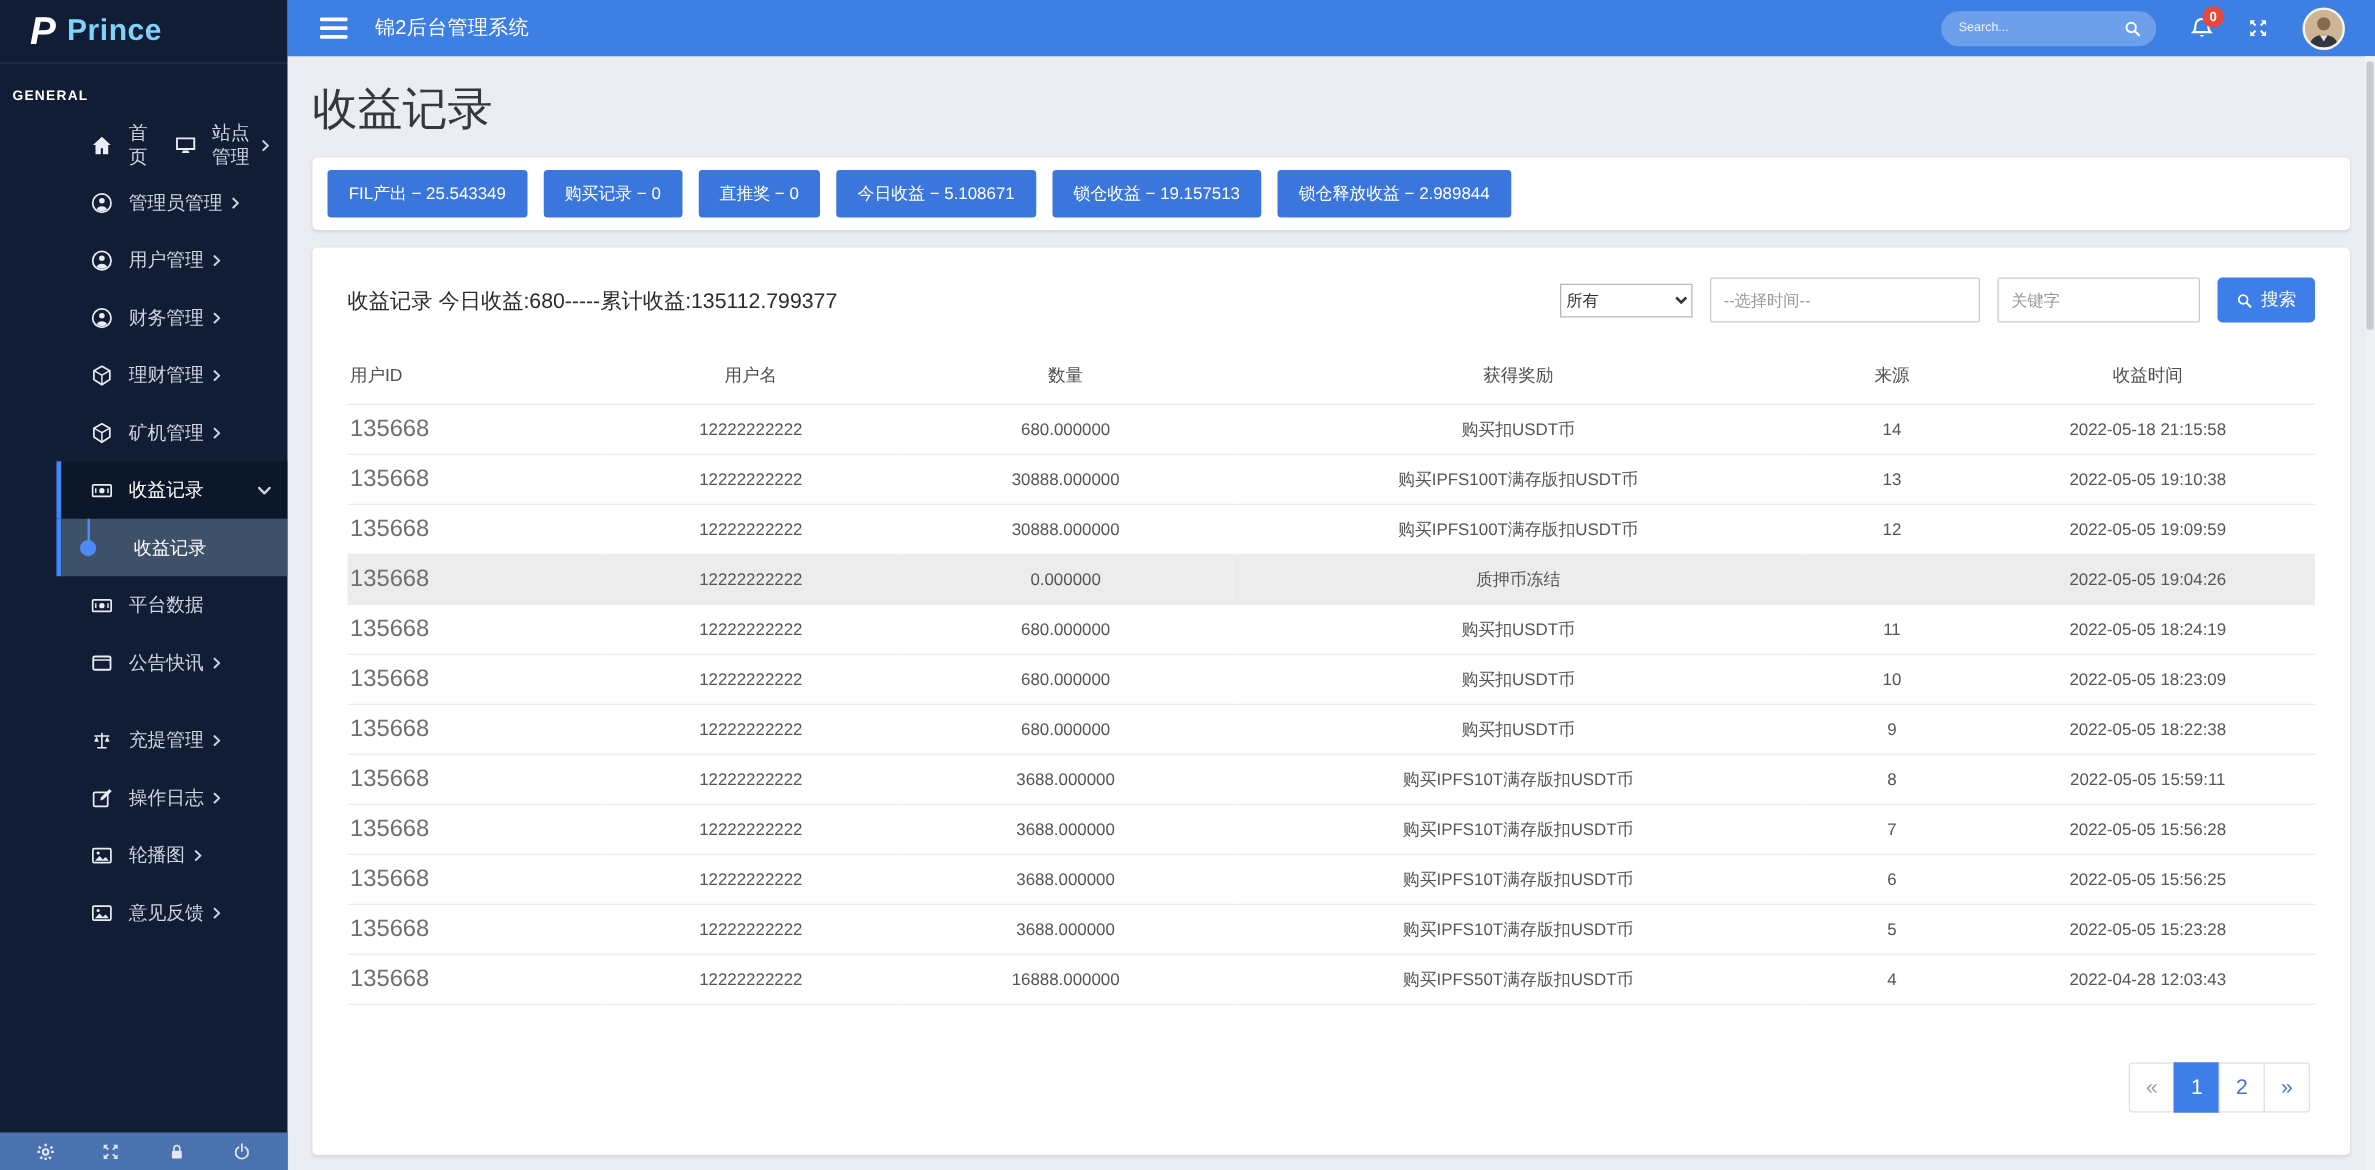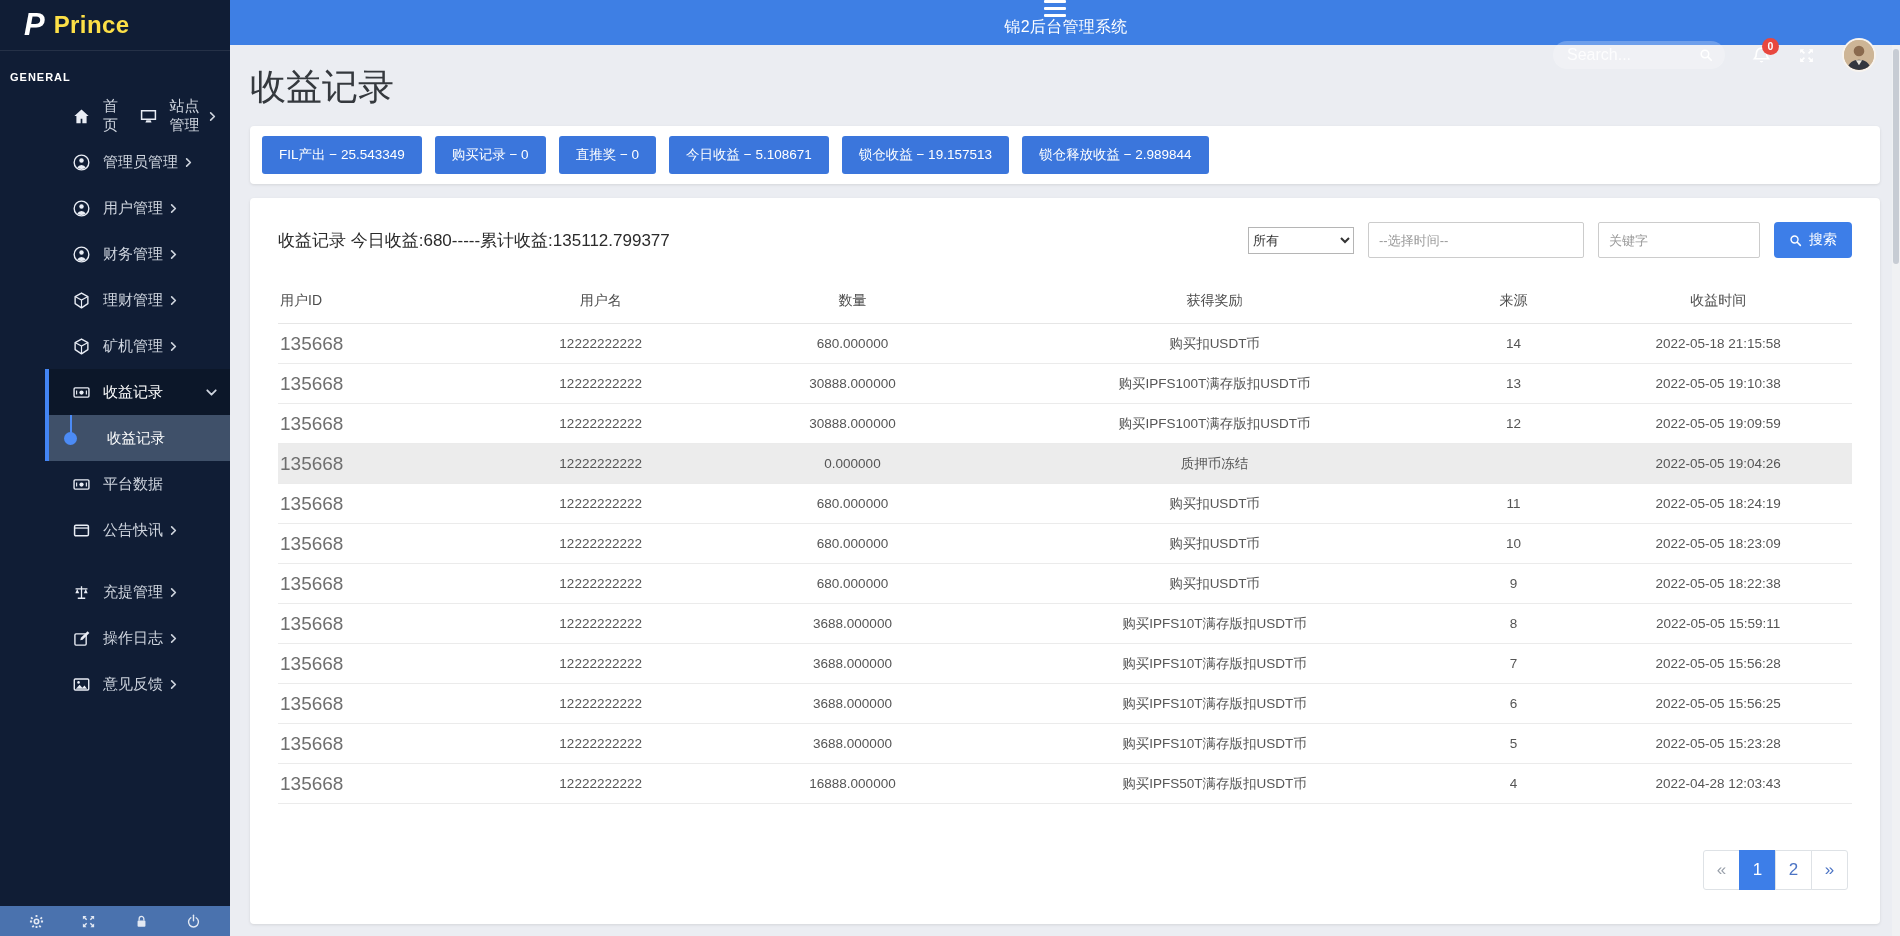--- a/index.html
+++ b/index.html
@@ -5,47 +5,47 @@
   html,body{margin:0;padding:0;}
   body{
     width:1900px;height:936px;overflow:hidden;position:relative;
     background:#ebedf2;font-family:"Liberation Sans","DejaVu Sans",sans-serif;
     -webkit-font-smoothing:antialiased;
   }
   
   .sidebar{position:absolute;left:0;top:0;bottom:0;width:230px;background:var(--c-sidebar,#101d35);display:flex;flex-direction:column;z-index:10;}
   .logo{height:50px;flex:0 0 50px;display:flex;align-items:center;padding-left:24px;gap:9px;border-bottom:1px solid rgba(255,255,255,.09);cursor:pointer;}
   .logo-mark{color:#fff;font-size:31px;font-weight:700;font-style:italic;line-height:1;transform:translateY(-1px);}
-  .logo-text{color:#fde047;font-size:24px;font-weight:600;letter-spacing:.4px;}
+  .logo-text{color:#7dd3fc;font-size:24px;font-weight:600;letter-spacing:.4px;}
   .section-label{color:#fff;font-size:11px;font-weight:700;letter-spacing:1px;padding:20px 10px 10px 10px;}
   .menu{flex:1 1 auto;overflow:hidden;margin-left:45px;}
   .menu-row{display:flex;}
   .menu-row .menu-item{flex:1 1 50%;}
   .menu-row .menu-item + .menu-item{padding-left:2px;}
   .menu-item{display:flex;align-items:center;height:46px;padding:0 12px 0 28px;color:#ced4de;font-size:15px;cursor:pointer;box-sizing:border-box;}
   .mi-icon{width:17px;height:17px;margin-right:13px;color:#e9edf5;flex:0 0 17px;}
   .mi-icon svg,.arrow-ic svg,.chev-down svg,.sf-icon svg,.sp-icon svg,.bell-wrap svg,.tb-expand svg,.sb-icon svg{width:100%;height:100%;display:block;}
   .arrow-ic{width:11px;height:11px;margin-left:5px;color:#ced4de;flex:0 0 11px;}
   .chev-down{margin-left:auto;width:13px;height:13px;color:#ced4de;}
   .menu-item.parent-active{background:#0c1729;border-left:4px solid #4385f4;padding-left:24px;color:#fff;}
   .submenu{border-left:4px solid #4385f4;}
   .submenu-item{height:46px;display:flex;align-items:center;padding-left:58px;background:#3f5069;color:#fff;font-size:14.5px;cursor:pointer;position:relative;}
   .connector-line{position:absolute;left:21px;top:0;width:2px;height:24px;background:#4c8bf5;}
   .connector-dot{position:absolute;left:15px;top:17px;width:13px;height:13px;border-radius:50%;background:#4c8bf5;}
   .menu-item.gap-before{margin-top:16px;}
   .side-footer{flex:0 0 30px;background:var(--c-sidebar-footer,#4a72ae);display:flex;align-items:center;justify-content:space-around;padding:0 10px;}
   .sf-icon{width:15px;height:15px;color:#e3e9f3;cursor:pointer;}
   
-  .topbar{position:absolute;left:230px;right:0;top:0;height:45px;background:var(--c-topbar,#3e7fe4);display:flex;align-items:center;padding:0 24px 0 26px;box-sizing:border-box;z-index:9;flex-direction:column;}
+  .topbar{position:absolute;left:230px;right:0;top:0;height:45px;background:var(--c-topbar,#3e7fe4);display:flex;align-items:center;padding:0 24px 0 26px;box-sizing:border-box;z-index:9;}
   .hamburger{display:flex;flex-direction:column;gap:4px;cursor:pointer;margin-right:22px;}
   .hamburger span{width:22px;height:3px;background:#fff;border-radius:1px;}
   .tb-title{color:#fff;font-size:16px;letter-spacing:.3px;}
   .tb-right{margin-left:auto;display:flex;align-items:center;gap:27px;}
   .search-pill{width:172px;height:28px;border-radius:14px;background:rgba(255,255,255,.25);display:flex;align-items:center;padding:0 12px;box-sizing:border-box;}
-  .search-pill input{flex:1;background:transparent;border:none;outline:none;color:#fff;font-size:16px;min-width:0;font-family:inherit;}
+  .search-pill input{flex:1;background:transparent;border:none;outline:none;color:#fff;font-size:10px;min-width:0;font-family:inherit;}
   .search-pill input::placeholder{color:rgba(255,255,255,.85);}
   .sp-icon{width:14px;height:14px;color:#fff;cursor:pointer;flex:0 0 14px;}
   .bell-wrap{position:relative;width:19px;height:19px;color:#fff;cursor:pointer;}
   .badge{position:absolute;top:-8px;left:10px;min-width:17px;height:17px;border-radius:9px;background:var(--c-badge,#e8473f);color:#fff;font-size:10.5px;font-weight:700;display:flex;align-items:center;justify-content:center;padding:0 4px;box-sizing:border-box;}
   .tb-expand{width:17px;height:17px;color:#fff;cursor:pointer;}
   .avatar{width:34px;height:34px;border-radius:50%;overflow:hidden;cursor:pointer;border:2px solid rgba(255,255,255,.85);box-sizing:border-box;background:#cdb596;}
   .avatar svg{width:100%;height:100%;display:block;}
   
   .main{position:absolute;left:230px;right:0;top:45px;bottom:0;overflow:hidden;}
   .page-title{margin:18px 20px 14px;font-size:36px;font-weight:500;color:#35393e;}
@@ -262,20 +262,35 @@
         </span>
       </div>
       <div class="menu-item">
         <span class="mi-icon">
           <svg viewBox="0 0 16 16" fill="currentColor">
             <rect x="1.2" y="2.8" width="13.6" height="10.4" rx="1" fill="none" stroke="currentColor" stroke-width="1.3"></rect>
             <circle cx="5.2" cy="6" r="1.2"></circle>
             <path d="M2.8 11.9l3.4-3.7 2.6 2.8 2-2 2.4 2.9z"></path>
           </svg>
         </span>
+        <span>轮播图</span>
+        <span class="arrow-ic">
+          <svg viewBox="0 0 16 16" fill="none" stroke="currentColor">
+            <path d="M5.3 2.8l5.4 5.2-5.4 5.2" stroke-width="2.4" stroke-linecap="round" stroke-linejoin="round"></path>
+          </svg>
+        </span>
+      </div>
+      <div class="menu-item">
+        <span class="mi-icon">
+          <svg viewBox="0 0 16 16" fill="currentColor">
+            <rect x="1.2" y="2.8" width="13.6" height="10.4" rx="1" fill="none" stroke="currentColor" stroke-width="1.3"></rect>
+            <circle cx="5.2" cy="6" r="1.2"></circle>
+            <path d="M2.8 11.9l3.4-3.7 2.6 2.8 2-2 2.4 2.9z"></path>
+          </svg>
+        </span>
         <span>意见反馈</span>
         <span class="arrow-ic">
           <svg viewBox="0 0 16 16" fill="none" stroke="currentColor">
             <path d="M5.3 2.8l5.4 5.2-5.4 5.2" stroke-width="2.4" stroke-linecap="round" stroke-linejoin="round"></path>
           </svg>
         </span>
       </div>
     </nav>
   <div class="side-footer" id="side-footer">
       <span class="sf-icon">

